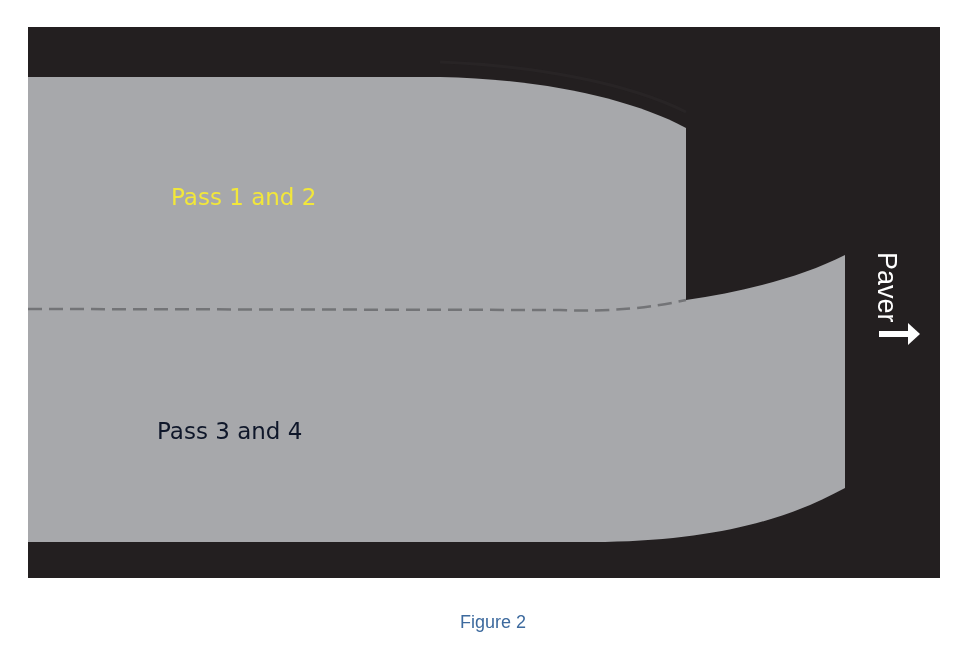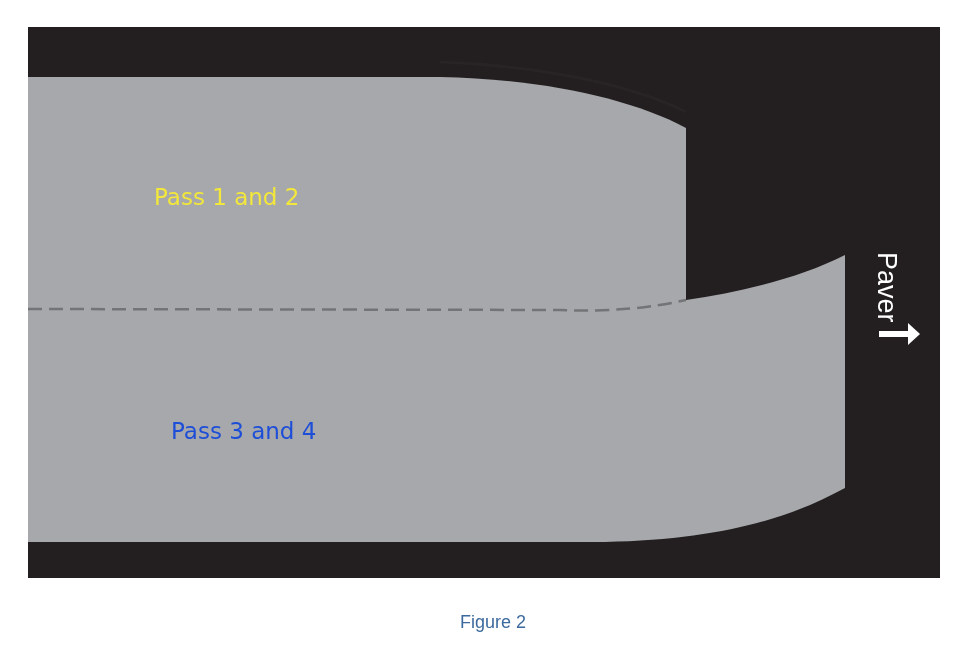--- a/index.html
+++ b/index.html
@@ -81,23 +81,23 @@
              L440 77
              C 540 79, 630 98, 686 128
              L686 302
              L28 302 Z" fill="#a7a8ab"></path>
 
     <path d="M440 62 C 540 66, 630 84, 686 112" fill="none" stroke="#2c2829" stroke-width="3" opacity="0.6"></path>
 
     <path d="M28 309 L560 310 C 610 312, 650 308, 686 300" fill="none" stroke="#737477" stroke-width="2.5" stroke-dasharray="14 7"></path>
   </svg>
 
-  <div class="pass-label" style="left:154px; top:184px; color:#f2e73a;">Pass 1 and 2</div>
+  <div class="pass-label" style="left:171px; top:184px; color:#f2e73a;">Pass 1 and 2</div>
 
-  <div class="pass-label" style="left:171px; top:418px; color:#1d4ed8;">Pass 3 and 4</div>
+  <div class="pass-label" style="left:157px; top:418px; color:#0f172a;">Pass 3 and 4</div>
 
   <div class="paver-label">
     <div class="paver-text">Paver</div>
     <svg style="position:absolute; left:10px; top:69px;" width="44" height="26" viewBox="0 0 44 26">
       <rect x="1" y="10" width="31" height="6" fill="#ffffff"></rect>
       <polygon points="30,2 42,13 30,24" fill="#ffffff"></polygon>
     </svg>
   </div>
 
   <div class="caption" style="color:#3d6a9e;">Figure 2</div>

